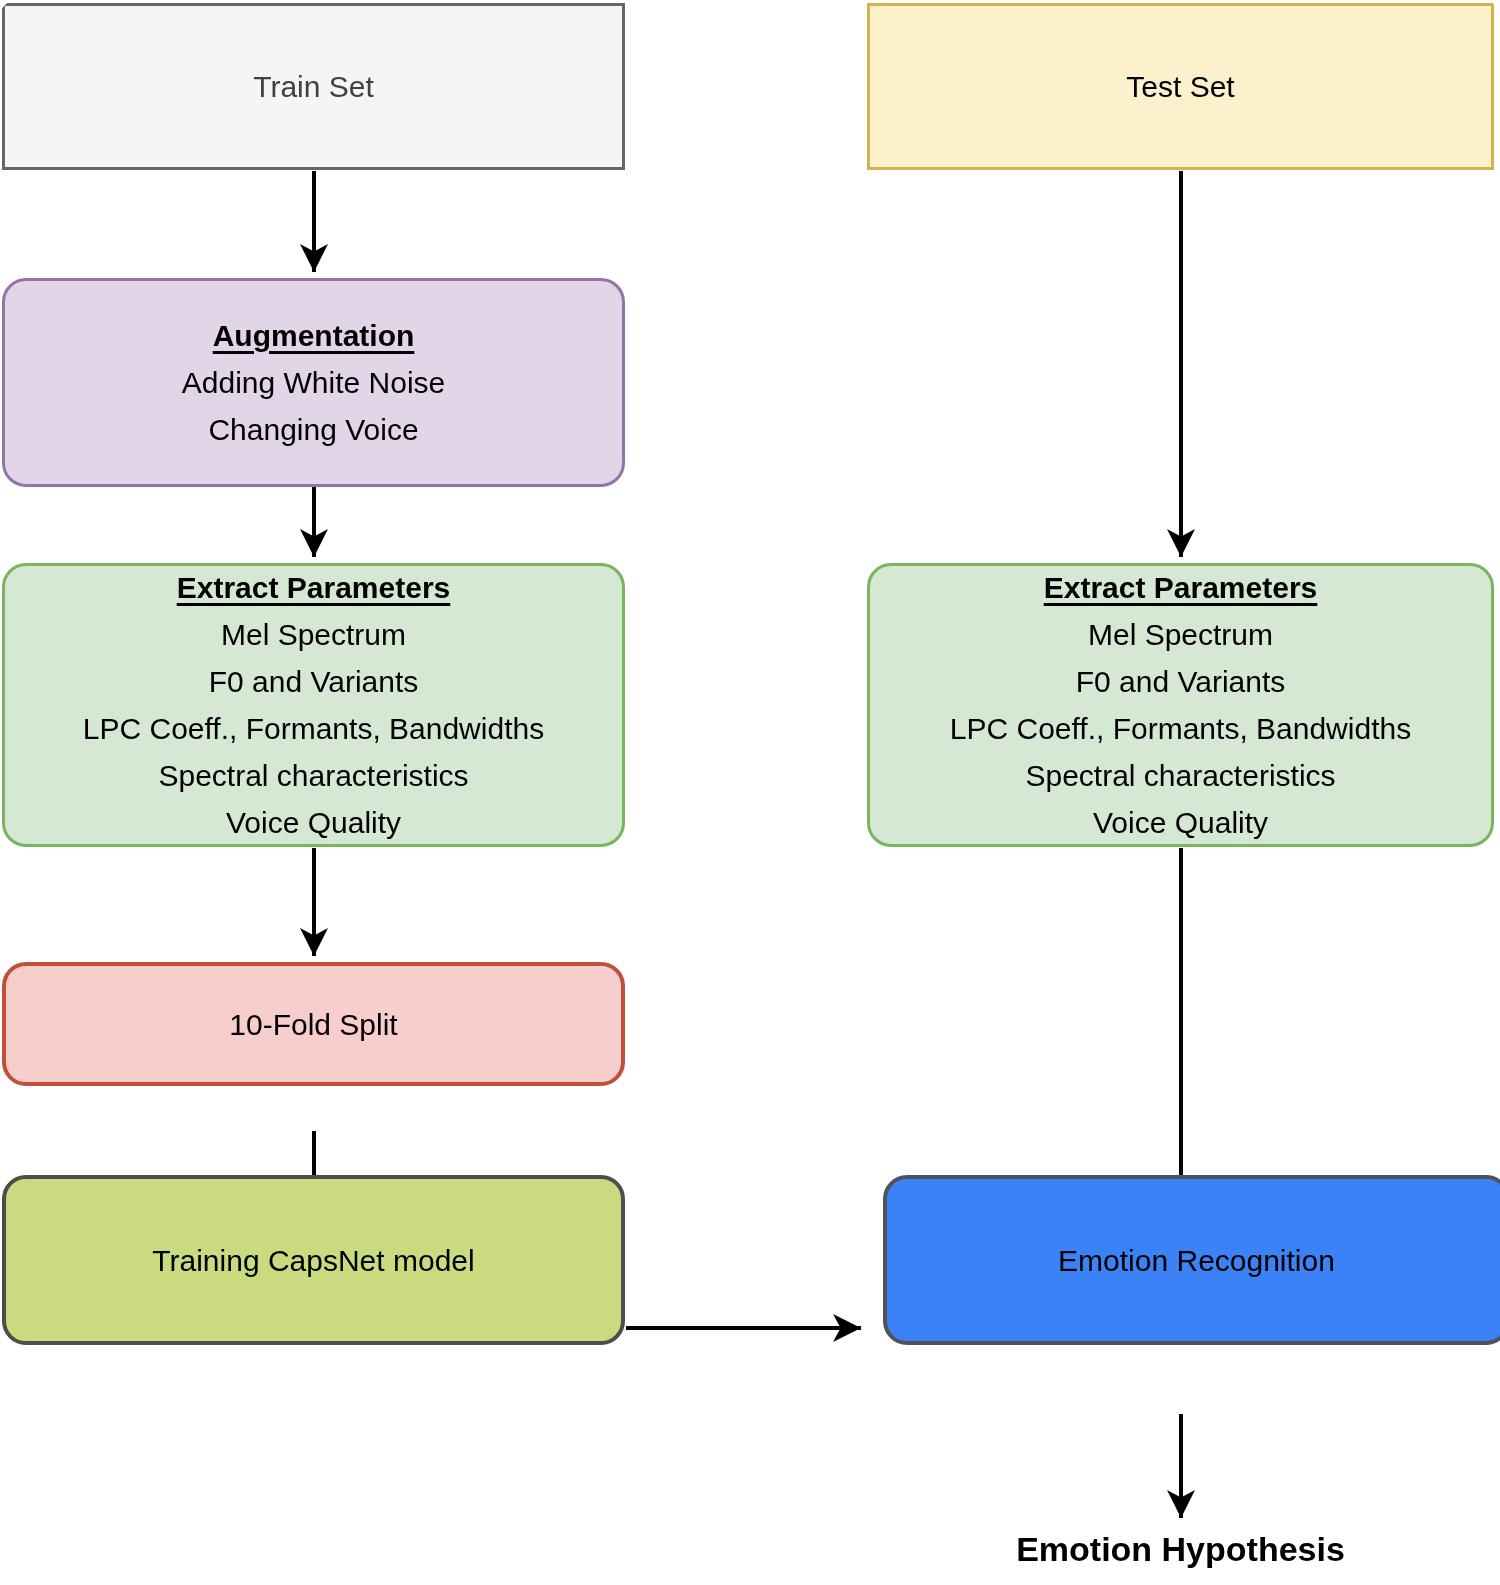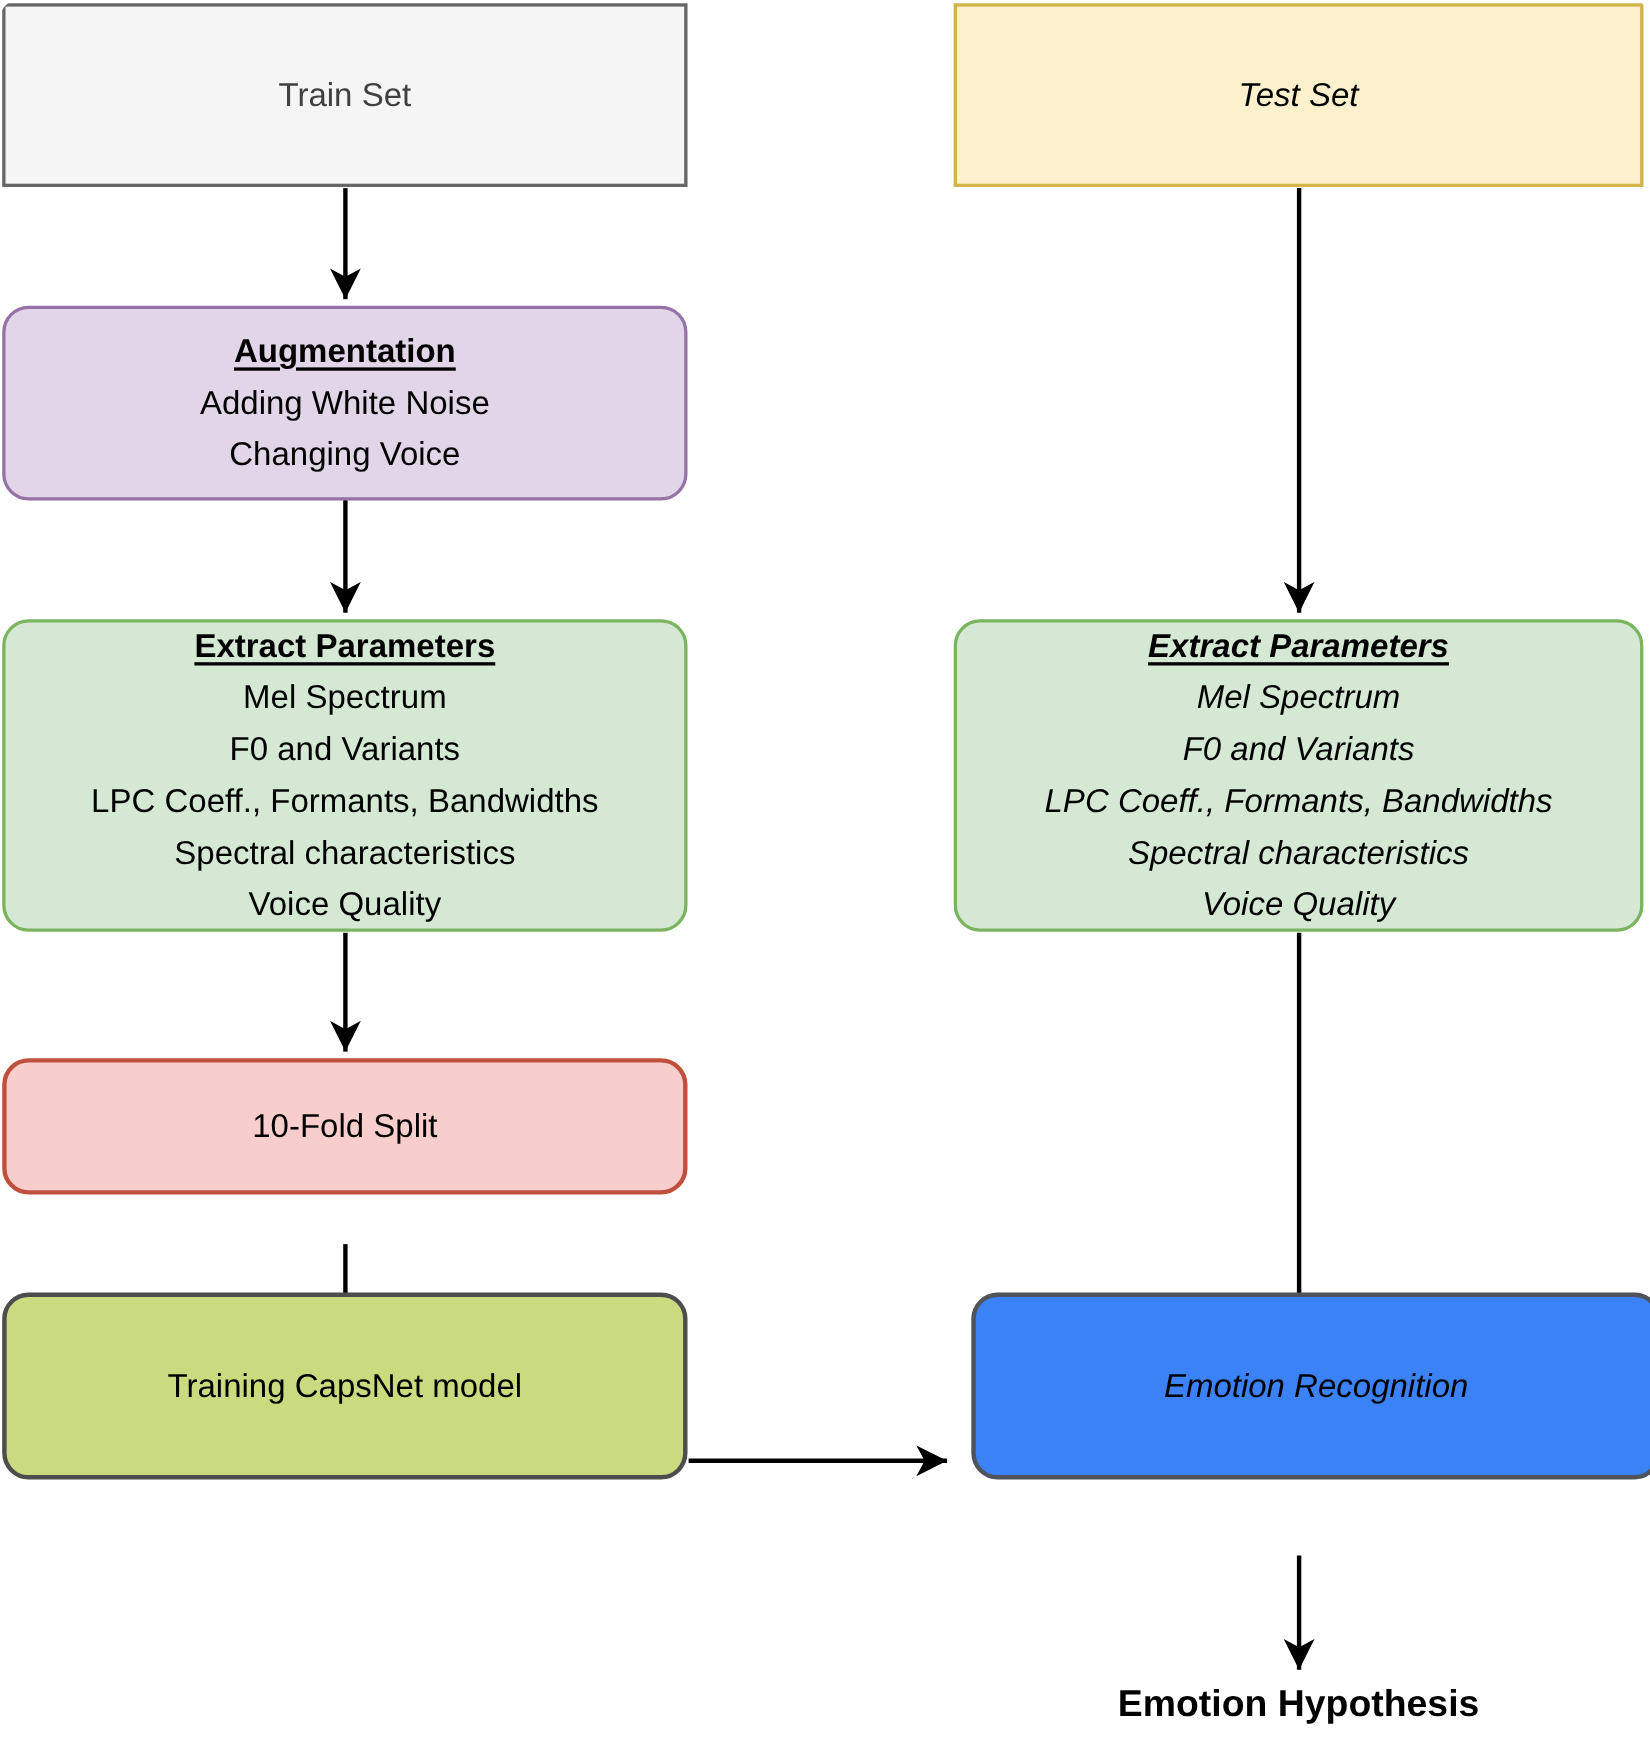--- a/index.html
+++ b/index.html
@@ -39,24 +39,24 @@
   .node .title {
     font-weight: bold;
     text-decoration: underline;
     text-decoration-thickness: 3px;
     text-underline-offset: 5px;
   }
   .rounded { border-radius: 24px; }
 
   
   .col-left  { left: 2px;   width: 623px; }
-  .col-right { left: 867px; width: 627px; font-style: italic; }
+  .col-right { left: 867px; width: 627px; }
 
   .row-sets     { top: 3px;    height: 167px; border-width: 3px; border-style: solid; }
-  .row-augment  { top: 278px;  height: 177px; border-width: 3px; border-style: solid; }
+  .row-augment  { top: 278px;  height: 209px; border-width: 3px; border-style: solid; }
   .row-extract  { top: 563px;  height: 284px; border-width: 3px; border-style: solid; text-align: center; }
   .row-fold     { top: 962px;  height: 124px; border-width: 4px; border-style: solid; }
   .row-final    { top: 1175px; height: 170px; border-width: 4px; border-style: solid; }
 
   .hypothesis {
     position: absolute;
     left: 867px;
     width: 627px;
     top: 1530px;
     text-align: center;

